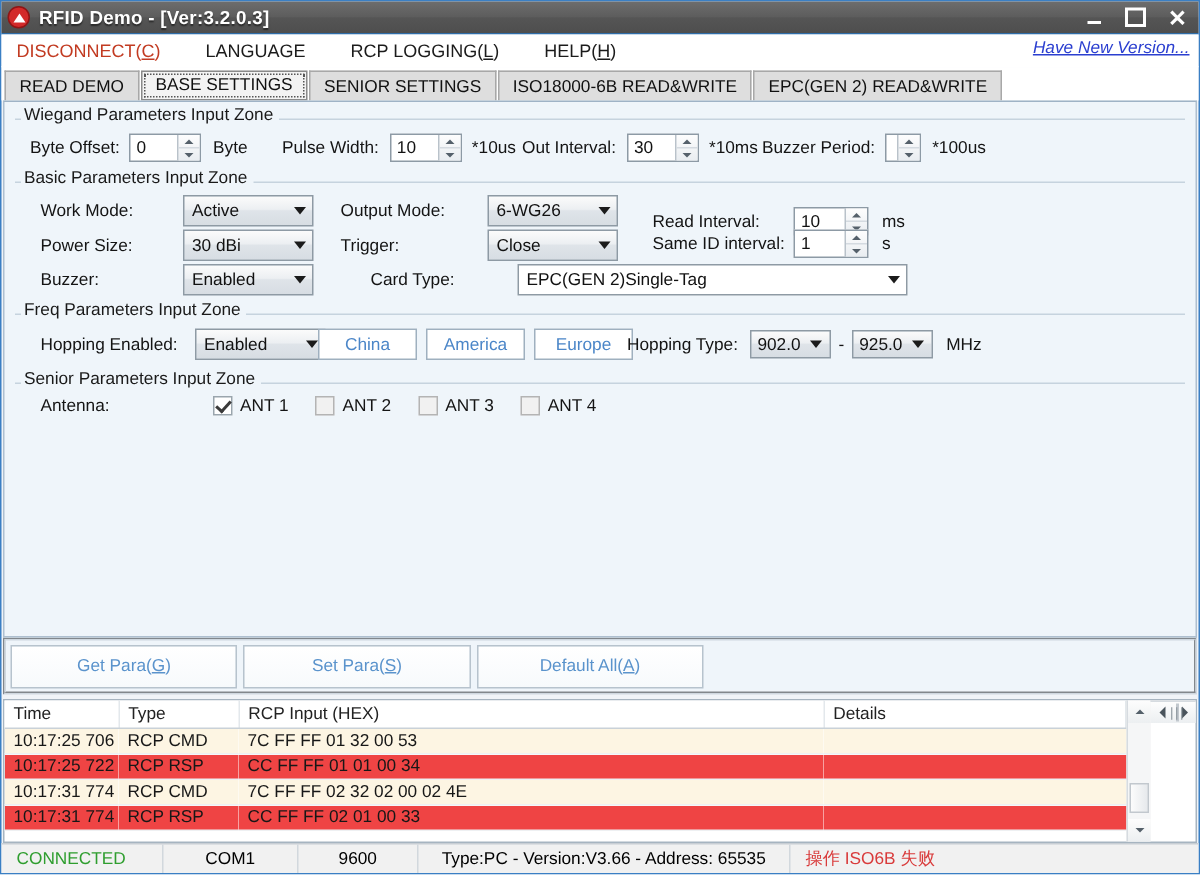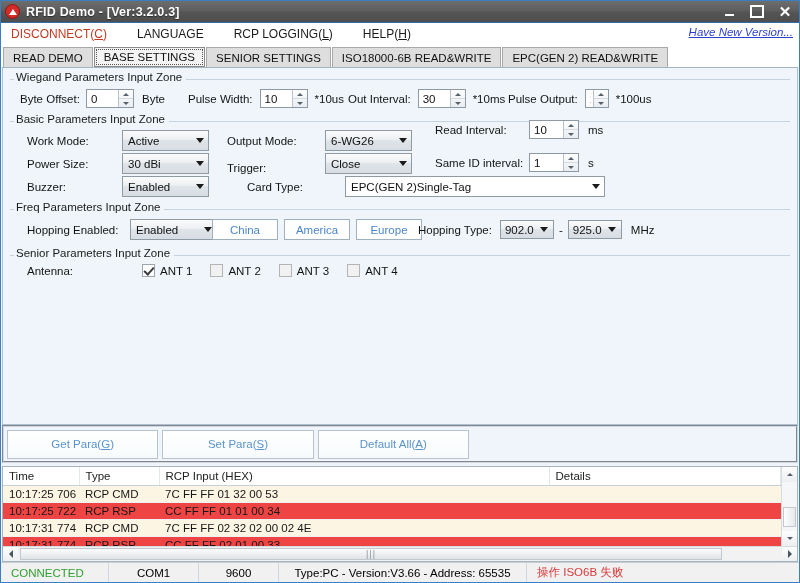--- a/index.html
+++ b/index.html
@@ -244,21 +244,21 @@
   .abtn:last-child { margin-right: 0; }
   .abtn u { text-decoration: underline; }
   .abtn.spacer { background: transparent; border: none; flex: 0 0 320px; }
 
   
   .logwrap {
     height: 96px; min-height: 96px;
     margin: 3px 1px 0 1px;
     background: #ffffff;
     border: 1px solid #a6b4c0;
-    display: flex; flex-direction: column;
+    display: flex; flex-direction: row;
     position: relative;
   }
   .log-inner { display: flex; flex: 1 1 auto; min-height: 0; }
   .log-main { flex: 1 1 auto; display: flex; flex-direction: column; min-width: 0; }
   table.log { width: 100%; border-collapse: collapse; table-layout: fixed; }
   table.log th {
     text-align: left; font-weight: normal; font-size: 11.5px; color: #222;
     background: #ffffff;
     padding: 3px 0 3px 6px;
     border-bottom: 1px solid #c9d1d8;
@@ -410,21 +410,21 @@
             </span>
             <span>
               <i class="ar-dn"></i>
             </span>
           </span>
       </span>
       <span class="lbl" style="margin-left:7px;">*10ms</span>
     </div>
 
     <div class="row" style="top:21px; left:505px;">
-      <span class="lbl">Pulse Output:</span>
+      <span class="lbl">Buzzer Period:</span>
       <span class="spin" style="width:24px; margin-left:7px;">
         <input value="15" style="">
         <span class="btns">
             <span>
               <i class="ar-up"></i>
             </span>
             <span>
               <i class="ar-dn"></i>
             </span>
           </span>
@@ -469,40 +469,40 @@
 
     <div class="row" style="top:62px; left:224px;">
       <span class="lbl" style="width:98px;">Output Mode:</span>
       <span class="combo" style="width:87px;">
         <span class="cval">6-WG26</span>
         <span class="carrow">
             <i></i>
           </span>
       </span>
     </div>
-    <div class="row" style="top:85px; left:224px;align-items:flex-end;">
+    <div class="row" style="top:85px; left:224px;">
       <span class="lbl" style="width:98px;">Trigger:</span>
       <span class="combo" style="width:87px;">
         <span class="cval">Close</span>
         <span class="carrow">
             <i></i>
           </span>
       </span>
     </div>
     <div class="row" style="top:108px; left:224px;">
       <span class="lbl" style="width:98px;margin-left:20px;">Card Type:</span>
       <span class="combo white" style="width:260px;">
         <span class="cval">EPC(GEN 2)Single-Tag</span>
         <span class="carrow">
             <i></i>
           </span>
       </span>
     </div>
 
-    <div class="row" style="top:52px; left:432px;">
+    <div class="row" style="top:70px; left:432px;">
       <span class="lbl" style="width:94px;">Read Interval:</span>
       <span class="spin" style="width:50px;">
         <input value="10" style="">
         <span class="btns">
             <span>
               <i class="ar-up"></i>
             </span>
             <span>
               <i class="ar-dn"></i>
             </span>

